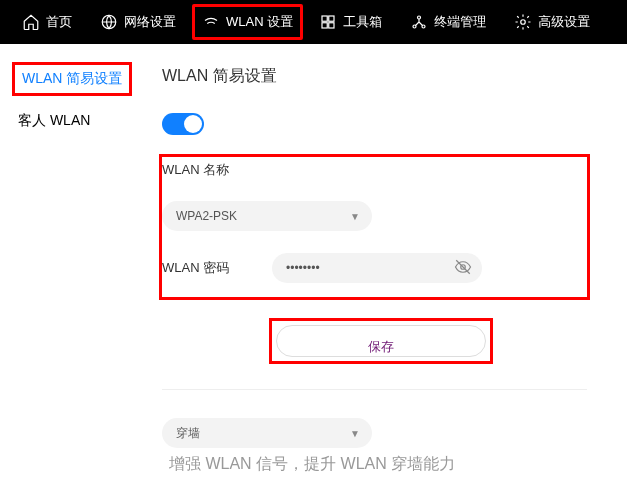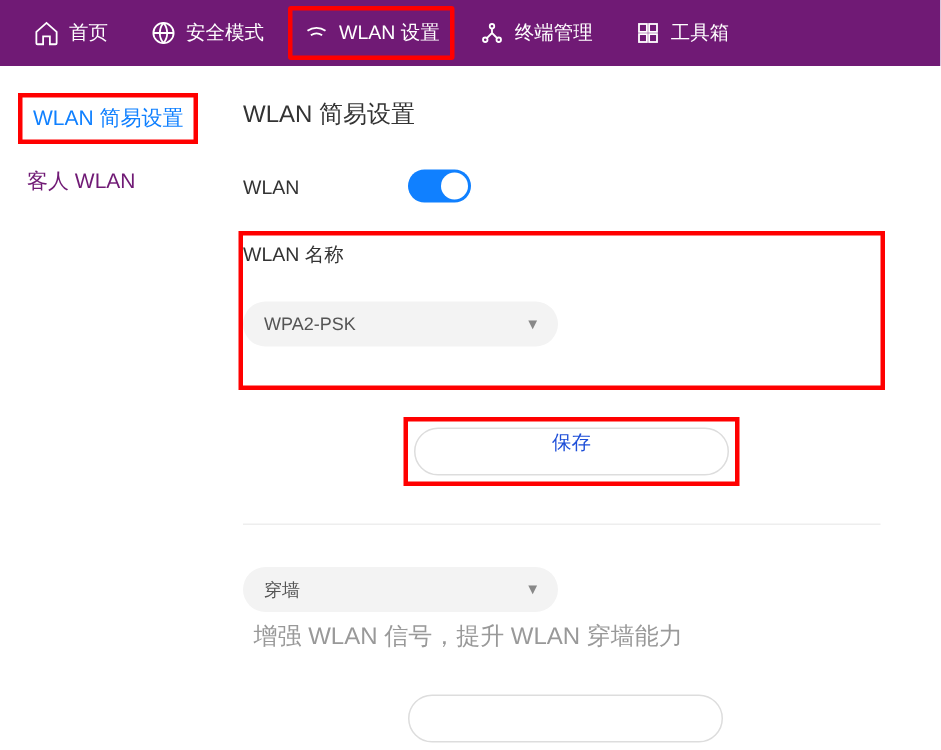--- a/index.html
+++ b/index.html
@@ -1,47 +1,47 @@
 <!DOCTYPE html>
 <html><head>
 <meta charset="utf-8">
 <style>
   * { box-sizing: border-box; margin: 0; padding: 0; }
   body { font-family: -apple-system, "PingFang SC", "Microsoft YaHei", sans-serif; font-size: 13px; color: #333; background: #fff; width: 627px; }
   
-  .topnav { background: #701a75; height: 44px; display: flex; align-items: center; padding: 0 8px; }
+  .topnav { background: #000000; height: 44px; display: flex; align-items: center; padding: 0 8px; }
   .nav-item { display: flex; align-items: center; gap: 6px; color: #fff; padding: 0 14px; height: 44px; cursor: pointer; font-size: 13px; }
   .nav-item.active-highlight { outline: 3px solid #ff0000; outline-offset: -3px; margin: 4px 2px; height: 36px; padding: 12px 10px; border-radius: 2px; }
   .nav-icon { width: 18px; height: 18px; display: inline-flex; align-items: center; justify-content: center; }
   .nav-icon svg { stroke: #fff; fill: none; stroke-width: 1.6; }
   
   .body-wrap { display: flex; }
   .sidebar { width: 162px; padding: 20px 0 0 14px; }
-  .sidebar-item { font-size: 14px; padding: 8px 4px; cursor: pointer; color: #701a75; }
+  .sidebar-item { font-size: 14px; padding: 8px 4px; cursor: pointer; color: #000000; }
   .sidebar-item.active { color: #1080ff; }
   .sidebar-item.active.hl { outline: 3px solid #ff0000; outline-offset: -1px; display: inline-block; padding: 6px 8px; }
   
   .main { flex: 1; padding: 22px 40px 20px 0; }
   h2.page-title { font-size: 16px; font-weight: 500; color: #333; margin-bottom: 26px; }
   
   .form-row { display: flex; align-items: center; margin-bottom: 22px; }
   .form-label { width: 110px; font-size: 13px; color: #333; }
   .form-ctrl { flex: 1; }
   
   .group-box { outline: 3px solid #ff0000; padding: 4px 8px 4px 0; margin-bottom: 24px; }
   
   .switch { width: 42px; height: 22px; background: #1080ff; border-radius: 11px; position: relative; cursor: pointer; }
   .switch .knob { width: 18px; height: 18px; background: #fff; border-radius: 50%; position: absolute; top: 2px; right: 2px; }
   
   .pill-input { width: 210px; height: 30px; border-radius: 15px; background: #f3f3f3; border: none; padding: 0 14px; font-size: 12px; color: #555; display: flex; align-items: center; position: relative; }
   .pill-input input { border: none; background: transparent; width: 100%; font-size: 12px; color: #555; outline: none; }
   .pill-input .caret { position: absolute; right: 12px; color: #888; font-size: 10px; }
   .pill-input .eye { position: absolute; right: 10px; color: #888; }
   
-  .save-btn { width: 210px; height: 32px; border-radius: 16px; border: 1px solid #ddd; background: #fff; color: #1d4ed8; font-size: 13px; display: flex; align-items: flex-start; justify-content: center; cursor: pointer; }
+  .save-btn { width: 210px; height: 32px; border-radius: 16px; border: 1px solid #ddd; background: #fff; color: #701a75; font-size: 13px; display: flex; align-items: flex-end; justify-content: center; cursor: pointer; }
   .save-wrap.hl { outline: 3px solid #ff0000; padding: 4px; display: inline-block; margin-left: 110px; }
   .save-wrap.plain { display: inline-block; margin-left: 110px; }
   
   .hint { font-size: 16px; color: #999; margin-left: 7px; margin-top: 6px; }
   
   .hr { border: none; border-top: 1px solid #eee; margin: 28px 0; }
 </style>
 </head>
 <body>
 
@@ -54,87 +54,110 @@
       </span>
     <span>首页</span>
   </div>
   <div class="nav-item">
     <span class="nav-icon">
         <svg viewBox="0 0 24 24">
           <circle cx="12" cy="12" r="9"></circle>
           <path d="M3 12h18M12 3a14 14 0 010 18M12 3a14 14 0 000 18"></path>
         </svg>
       </span>
-    <span>安全模式</span>
+    <span>网络设置</span>
   </div>
   <div class="nav-item active-highlight">
     <span class="nav-icon">
         <svg viewBox="0 0 24 24">
           <path d="M4 10a14 14 0 0116 0M7 14a9 9 0 0110 0M12 18h.01"></path>
         </svg>
       </span>
     <span>WLAN 设置</span>
+  </div>
+  <div class="nav-item">
+    <span class="nav-icon">
+        <svg viewBox="0 0 24 24">
+          <rect x="4" y="4" width="7" height="7"></rect>
+          <rect x="13" y="4" width="7" height="7"></rect>
+          <rect x="4" y="13" width="7" height="7"></rect>
+          <rect x="13" y="13" width="7" height="7"></rect>
+        </svg>
+      </span>
+    <span>工具箱</span>
   </div>
   <div class="nav-item">
     <span class="nav-icon">
         <svg viewBox="0 0 24 24">
           <circle cx="12" cy="6" r="2"></circle>
           <circle cx="6" cy="18" r="2"></circle>
           <circle cx="18" cy="18" r="2"></circle>
           <path d="M12 8v4m0 0l-5 5m5-5l5 5"></path>
         </svg>
       </span>
     <span>终端管理</span>
   </div>
   <div class="nav-item">
     <span class="nav-icon">
         <svg viewBox="0 0 24 24">
-          <rect x="4" y="4" width="7" height="7"></rect>
-          <rect x="13" y="4" width="7" height="7"></rect>
-          <rect x="4" y="13" width="7" height="7"></rect>
-          <rect x="13" y="13" width="7" height="7"></rect>
+          <circle cx="12" cy="12" r="3"></circle>
+          <path d="M12 2v3M12 19v3M4.2 4.2l2.1 2.1M17.7 17.7l2.1 2.1M2 12h3M19 12h3M4.2 19.8l2.1-2.1M17.7 6.3l2.1-2.1"></path>
         </svg>
       </span>
-    <span>工具箱</span>
+    <span>高级设置</span>
   </div>
 </div>
 
 <div class="body-wrap">
 
   <div class="sidebar">
     <div class="sidebar-item active hl">
       <span>WLAN 简易设置</span>
     </div>
     <div style="height:10px"></div>
     <div class="sidebar-item">
       <span>客人 WLAN</span>
     </div>
   </div>
 
   <div class="main">
     <h2 class="page-title">WLAN 简易设置</h2>
 
     <div class="form-row">
-      <div class="form-label">WLAN</div>
       <div class="form-ctrl">
         <div class="switch">
             <div class="knob"></div>
           </div>
       </div>
     </div>
 
     <div class="group-box">
       <div class="form-row">
         <div class="form-label">WLAN 名称</div>
       </div>
       <div class="form-row">
         <div class="form-ctrl">
           <div class="pill-input">
             <span>WPA2-PSK</span>
             <span class="caret">▼</span>
+          </div>
+        </div>
+      </div>
+      <div class="form-row" style="margin-bottom:10px">
+        <div class="form-label">WLAN 密码</div>
+        <div class="form-ctrl">
+          <div class="pill-input">
+            <span>••••••••</span>
+            <span class="eye">
+              <svg width="18" height="18" viewBox="0 0 24 24" fill="none" stroke="#888" stroke-width="1.6">
+                  <path d="M2 12s3.5-7 10-7 10 7 10 7-3.5 7-10 7-10-7-10-7z"></path>
+                  <circle cx="12" cy="12" r="3"></circle>
+                  <line x1="3" y1="3" x2="21" y2="21"></line>
+                </svg>
+            </span>
           </div>
         </div>
       </div>
     </div>
 
     <div class="save-wrap hl">
       <div class="save-btn">
         <span>保存</span>
       </div>
     </div>

